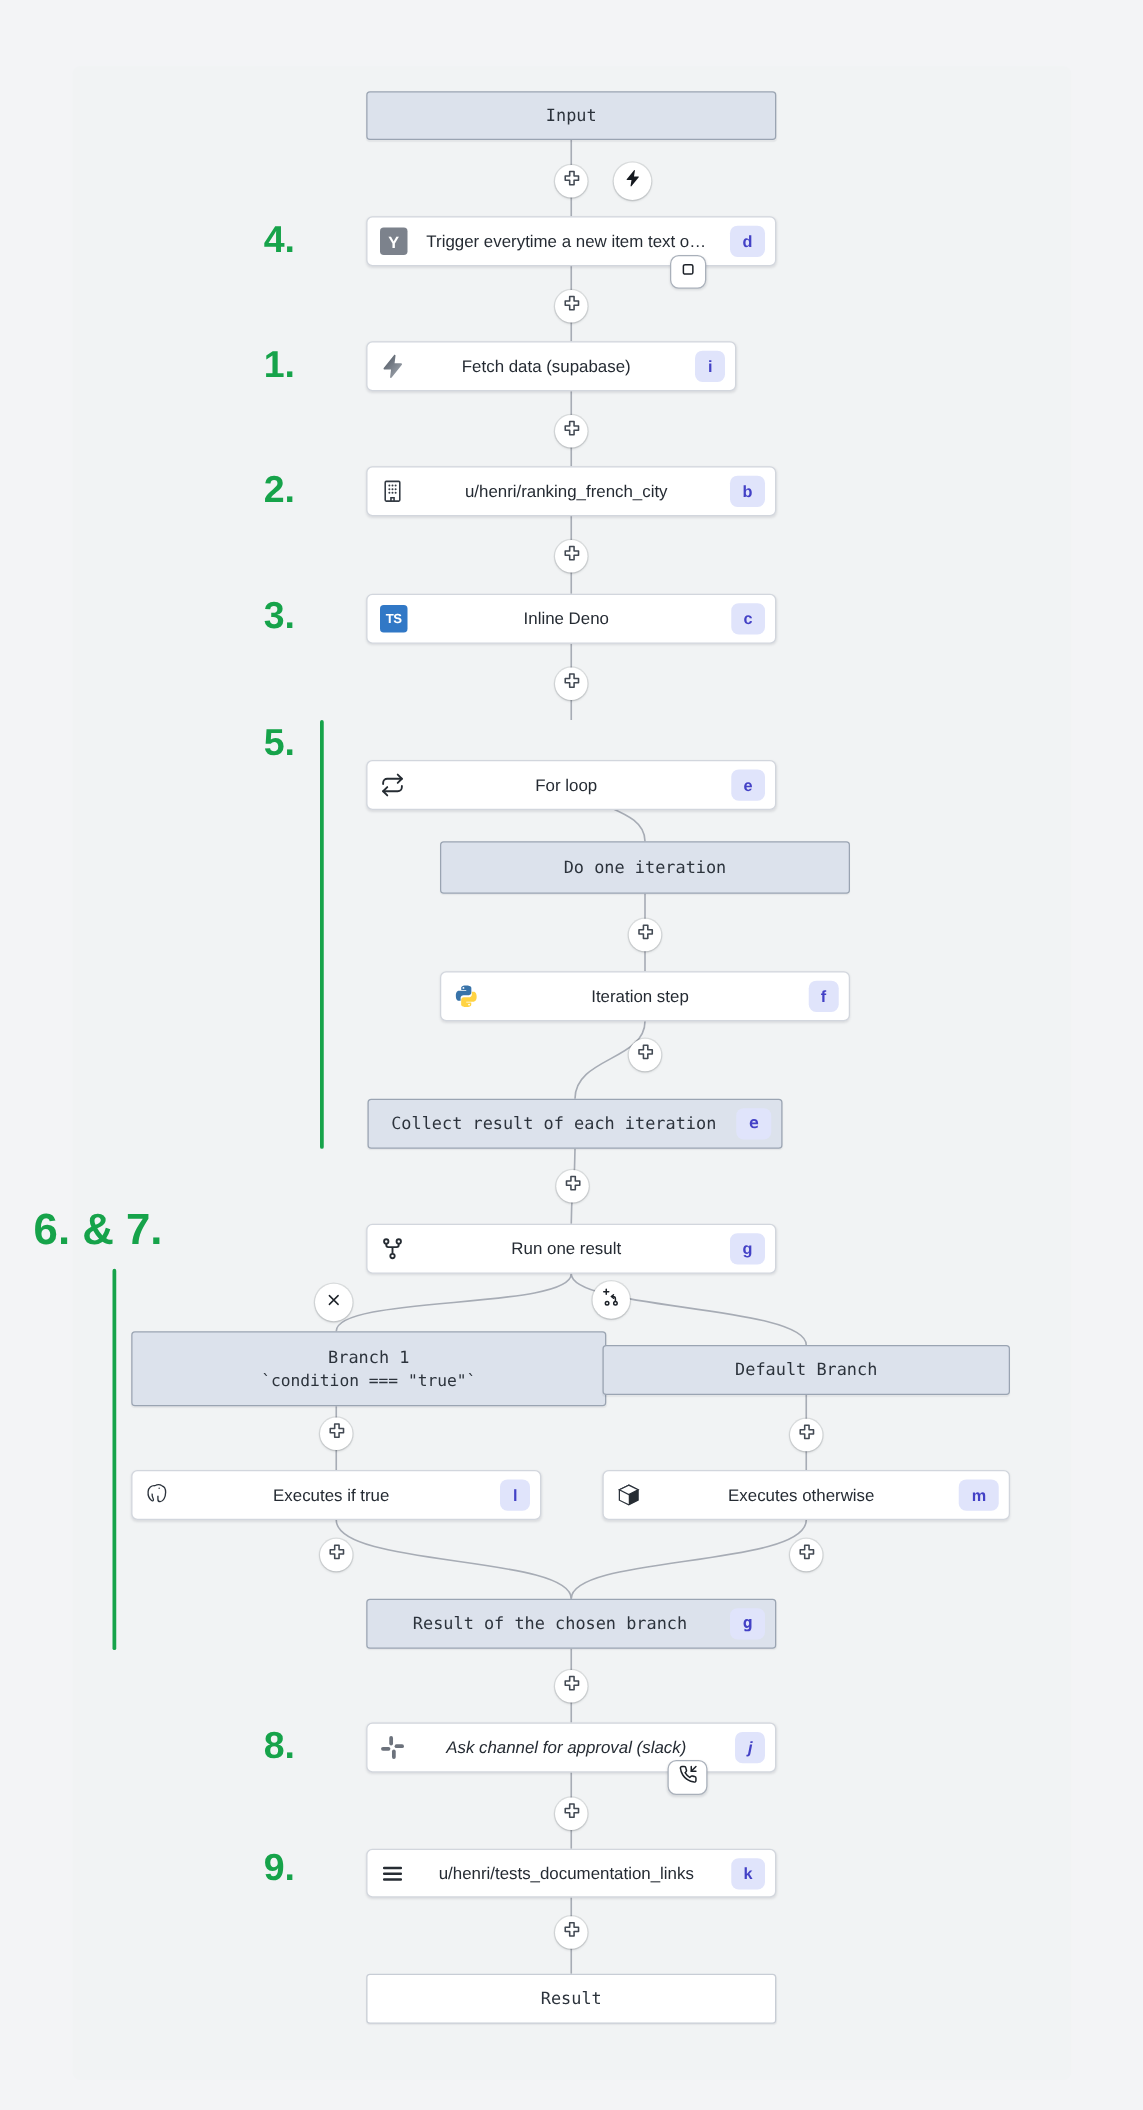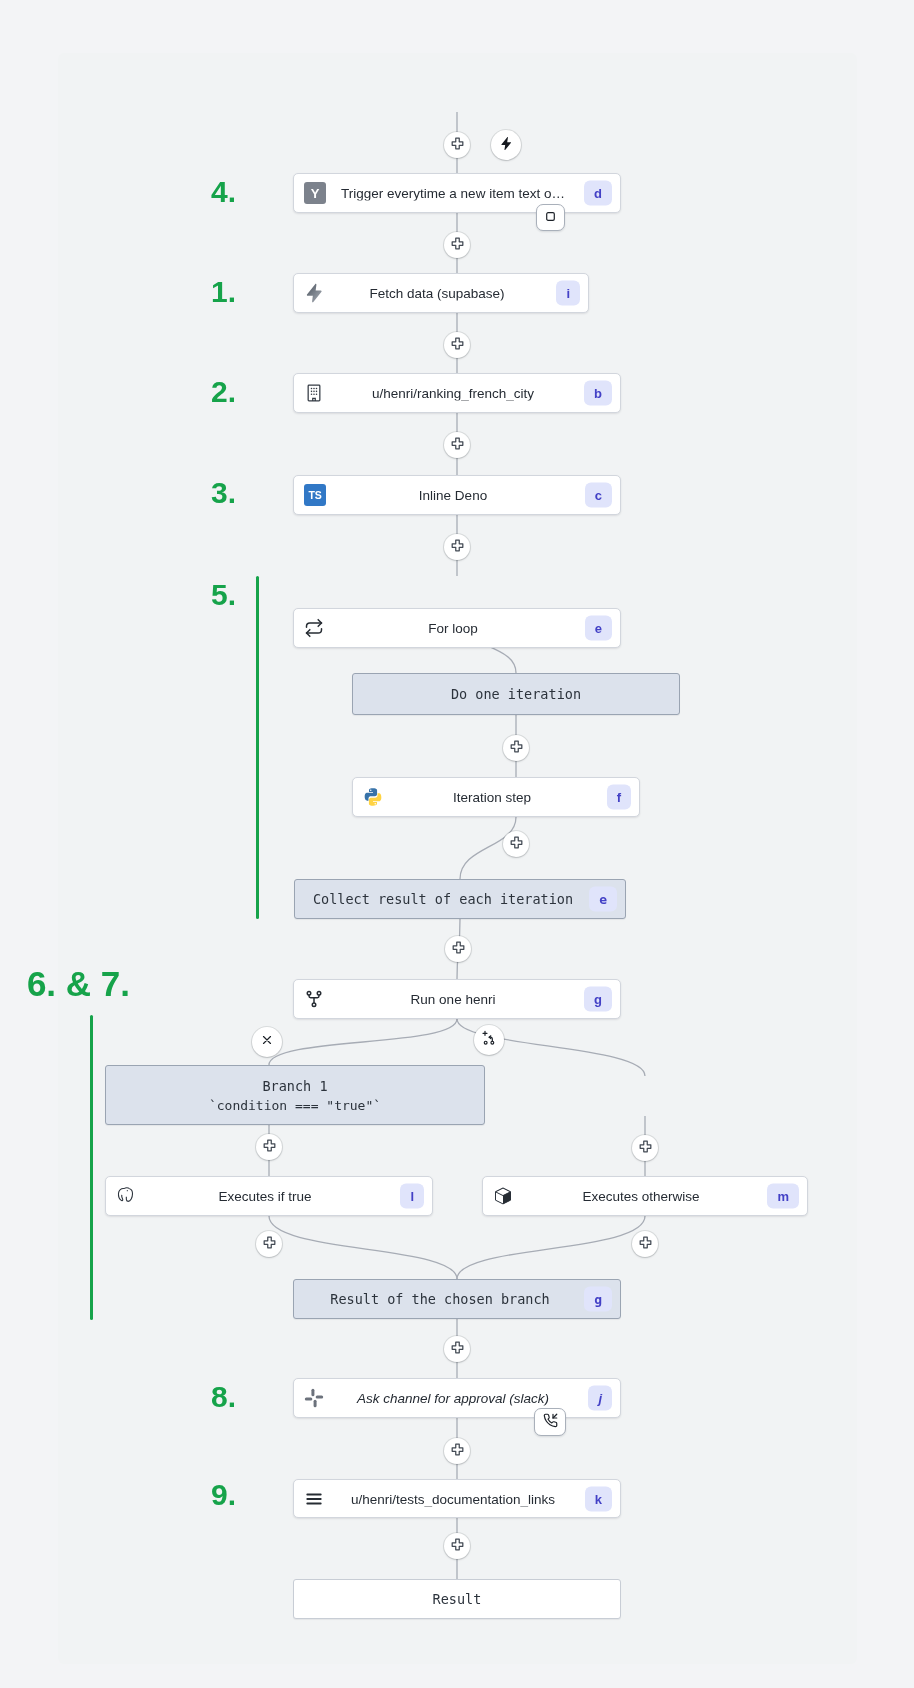--- a/index.html
+++ b/index.html
@@ -58,20 +58,23 @@
 
   <div class="annot" style="top:193px;right:678px;">4.</div>
   <div class="annot" style="top:293px;right:678px;">1.</div>
   <div class="annot" style="top:393px;right:678px;">2.</div>
   <div class="annot" style="top:494px;right:678px;">3.</div>
   <div class="annot" style="top:596px;right:678px;">5.</div>
   <div class="annot big" style="top:985px;right:784px;">6. &amp; 7.</div>
   <div class="annot" style="top:1398px;right:678px;">8.</div>
   <div class="annot" style="top:1496px;right:678px;">9.</div>
 
+  <div class="hbox" style="left:293px;top:73px;width:328px;height:39px;">
+    <span>Input</span>
+  </div>
 
   <div class="node" style="left:293px;top:173px;width:328px;">
     <span class="nicon">
         <span class="sqicon gray">Y</span>
       </span>
     <span class="lbl">Trigger everytime a new item text o…</span>
     <span class="badge">d</span>
   </div>
   <div class="minibtn" style="left:536px;top:204px;width:27px;height:25px;">
     <span>
@@ -127,21 +130,21 @@
         </svg>
     </span>
     <span class="lbl">For loop</span>
     <span class="badge">e</span>
   </div>
 
   <div class="hbox" style="left:352px;top:673px;width:328px;height:42px;">
     <span>Do one iteration</span>
   </div>
 
-  <div class="node" style="left:352px;top:777px;width:288px;">
+  <div class="node" style="left:352px;top:777px;width:328px;">
     <span class="nicon">
       <svg width="20" height="20" viewBox="0 0 24 24">
           <path fill="#3873a9" d="M11.9 1.6c-5 0-4.7 2.2-4.7 2.2v2.3H12v.7H5.3S2 6.4 2 11.5s2.9 4.9 2.9 4.9h1.7V14s-.1-2.9 2.8-2.9h4.8s2.7 0 2.7-2.6V4s.4-2.4-5-2.4zM9.3 3.1a.9.9 0 1 1 0 1.8.9.9 0 0 1 0-1.8z"></path>
           <path fill="#ffd343" d="M12.1 22.4c5 0 4.7-2.2 4.7-2.2v-2.3H12v-.7h6.7s3.3.4 3.3-4.7-2.9-4.9-2.9-4.9h-1.7V10s.1 2.9-2.8 2.9H9.8s-2.7 0-2.7 2.6V20s-.4 2.4 5 2.4zm2.6-1.5a.9.9 0 1 1 0-1.8.9.9 0 0 1 0 1.8z"></path>
         </svg>
     </span>
     <span class="lbl">Iteration step</span>
     <span class="badge">f</span>
   </div>
 
@@ -153,21 +156,21 @@
   <div class="node" style="left:293px;top:979px;width:328px;">
     <span class="nicon">
       <svg width="20" height="20" viewBox="0 0 24 24" fill="none" stroke="#262c33" stroke-width="1.8">
           <circle cx="6" cy="5" r="2.1"></circle>
           <circle cx="18" cy="5" r="2.1"></circle>
           <circle cx="12" cy="19" r="2.1"></circle>
           <path d="M6 7.2v1.2c0 1.1.9 2 2 2h8c1.1 0 2-.9 2-2V7.2"></path>
           <path d="M12 10.4v6.4"></path>
         </svg>
     </span>
-    <span class="lbl">Run one henri</span>
+    <span class="lbl">Run one result</span>
     <span class="badge">g</span>
   </div>
 
   <div class="circ lg" style="left:252px;top:1027px;">
     <span>
       <svg width="14" height="14" viewBox="0 0 24 24" fill="none" stroke="#1c2128" stroke-width="2" stroke-linecap="round">
           <path d="M6 6l12 12M18 6 6 18"></path>
         </svg>
     </span>
   </div>
@@ -181,20 +184,23 @@
           <path d="m14.7 8.7-2.3 2.1 2.3 2.1"></path>
         </svg>
     </span>
   </div>
 
   <div class="hbox" style="left:105px;top:1065px;width:380px;height:60px;">
     <span>Branch 1</span>
     <span class="cond">`condition === "true"`</span>
   </div>
 
+  <div class="hbox" style="left:482px;top:1076px;width:326px;height:40px;">
+    <span>Default Branch</span>
+  </div>
 
   <div class="node" style="left:105px;top:1176px;width:328px;">
     <span class="nicon">
       <svg width="20" height="20" viewBox="0 0 24 24" fill="none" stroke="#2c333c" stroke-width="1.3">
           <path d="M16.2 3.2c2 .5 3.6 2.7 3.6 6.2 0 4.6-2.3 9-5.2 9-1.4 0-2.2-.9-2.2-2.4v-3.2"></path>
           <path d="M9.6 3.1C6.2 2.6 3.3 5 3 8.7c-.3 3.5 1.2 7.1 3.3 8.6.7.5 1.4.3 1.7-.3.3-.6.1-1.2-.3-1.9-.7-1.2-1-2.8-.8-4.4"></path>
           <path d="M9.6 3.1c1-.7 2.3-1.1 3.4-1.1 1.2 0 2.3.4 3.2 1.2"></path>
           <circle cx="13.6" cy="5.6" r=".7" fill="#2c333c" stroke="none"></circle>
         </svg>
     </span>

